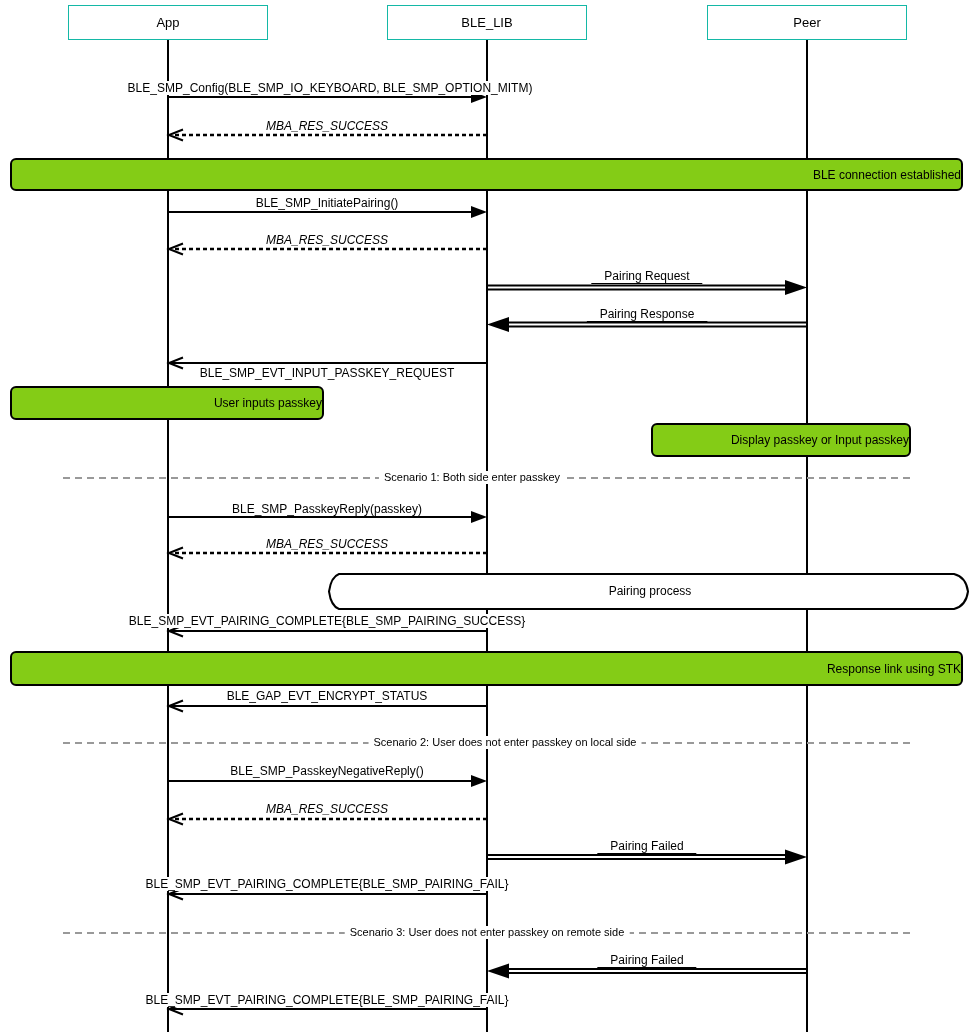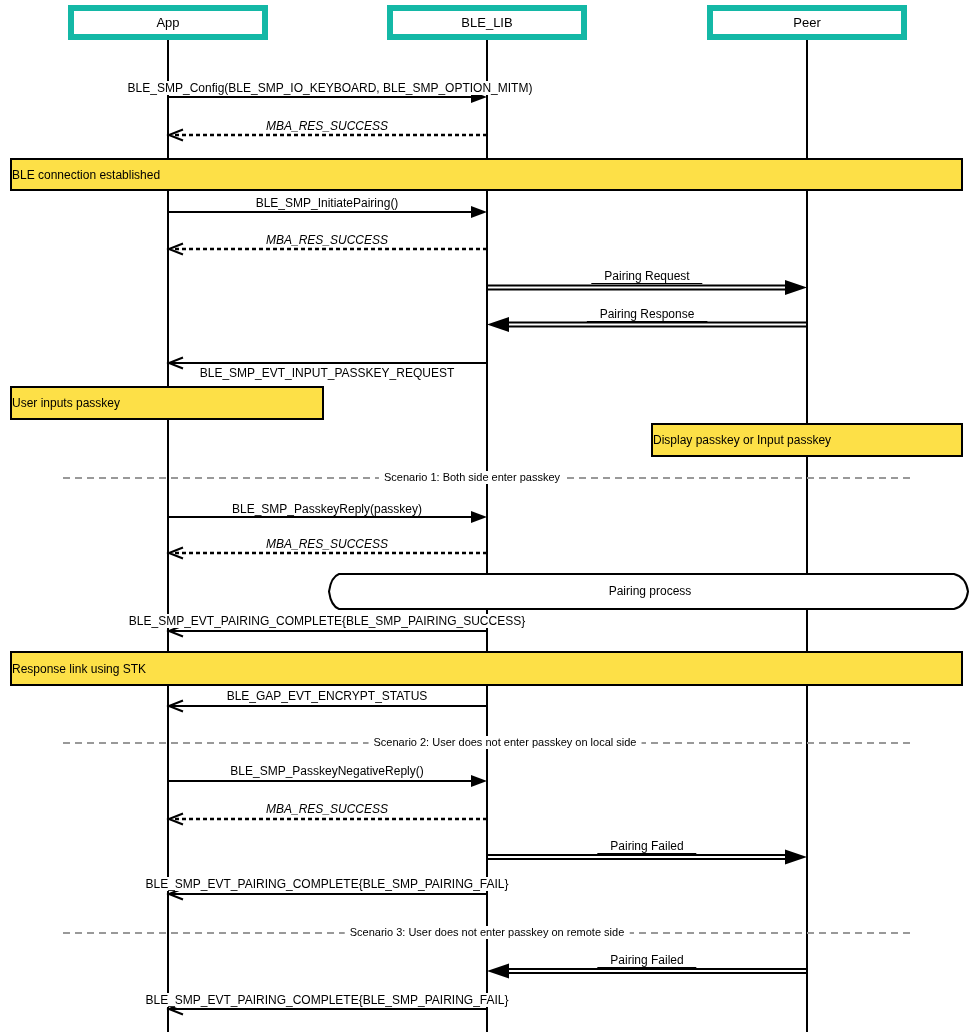--- a/index.html
+++ b/index.html
@@ -2,27 +2,27 @@
 <html><head>
 <meta charset="utf-8">
 <style>
   html,body{margin:0;padding:0;background:#ffffff;}
   .diagram{
     position:relative;width:976px;height:1032px;background:#ffffff;
     font-family:"Liberation Sans", sans-serif;color:#000;overflow:hidden;
   }
   .diagram svg{position:absolute;left:0;top:0;}
   .participant{
-    position:absolute;width:200px;height:35px;border:6px solid #14b8a6;background:#fff;
+    position:absolute;width:200px;height:35px;border:1px solid #14b8a6;background:#fff;
     display:flex;align-items:center;justify-content:center;
     font-size:13px;box-sizing:border-box;
   }
   .note{
-    position:absolute;border:2px solid #000;border-radius:0;background:#fde047;
-    display:flex;align-items:center;justify-content:flex-start;
+    position:absolute;border:2px solid #000;border-radius:6px;background:#84cc16;
+    display:flex;align-items:center;justify-content:flex-end;
     font-size:12px;box-sizing:border-box;white-space:nowrap;
   }
   .msg{
     position:absolute;transform:translateX(-50%);white-space:nowrap;
     font-size:12px;line-height:14px;background:#fff;padding:0 3px;
   }
   .msg.it{font-style:italic;}
   .msg.u{border-bottom:1px solid #000;padding:0 13px;}
   .divlabel{
     position:absolute;transform:translateX(-50%);white-space:nowrap;
@@ -162,21 +162,21 @@
   <div class="msg" style="left:327px;top:877px;">BLE_SMP_EVT_PAIRING_COMPLETE{BLE_SMP_PAIRING_FAIL}</div>
   <div class="msg u" style="left:647px;top:953px;">Pairing Failed</div>
   <div class="msg" style="left:327px;top:993px;">BLE_SMP_EVT_PAIRING_COMPLETE{BLE_SMP_PAIRING_FAIL}</div>
 
   <div class="note" style="left:10px;top:158px;width:953px;height:33px;">
     <span>BLE connection established</span>
   </div>
   <div class="note" style="left:10px;top:386px;width:314px;height:34px;">
     <span>User inputs passkey</span>
   </div>
-  <div class="note" style="left:651px;top:423px;width:312px;height:34px;">
+  <div class="note" style="left:651px;top:423px;width:260px;height:34px;">
     <span>Display passkey or Input passkey</span>
   </div>
   <div class="note" style="left:10px;top:651px;width:953px;height:35px;">
     <span>Response link using STK</span>
   </div>
 
   <div class="divlabel" style="left:472px;top:471px;">Scenario 1: Both side enter passkey</div>
   <div class="divlabel" style="left:487px;top:736px;margin-left:18px;">Scenario 2: User does not enter passkey on local side</div>
   <div class="divlabel" style="left:487px;top:926px;">Scenario 3: User does not enter passkey on remote side</div>
 

